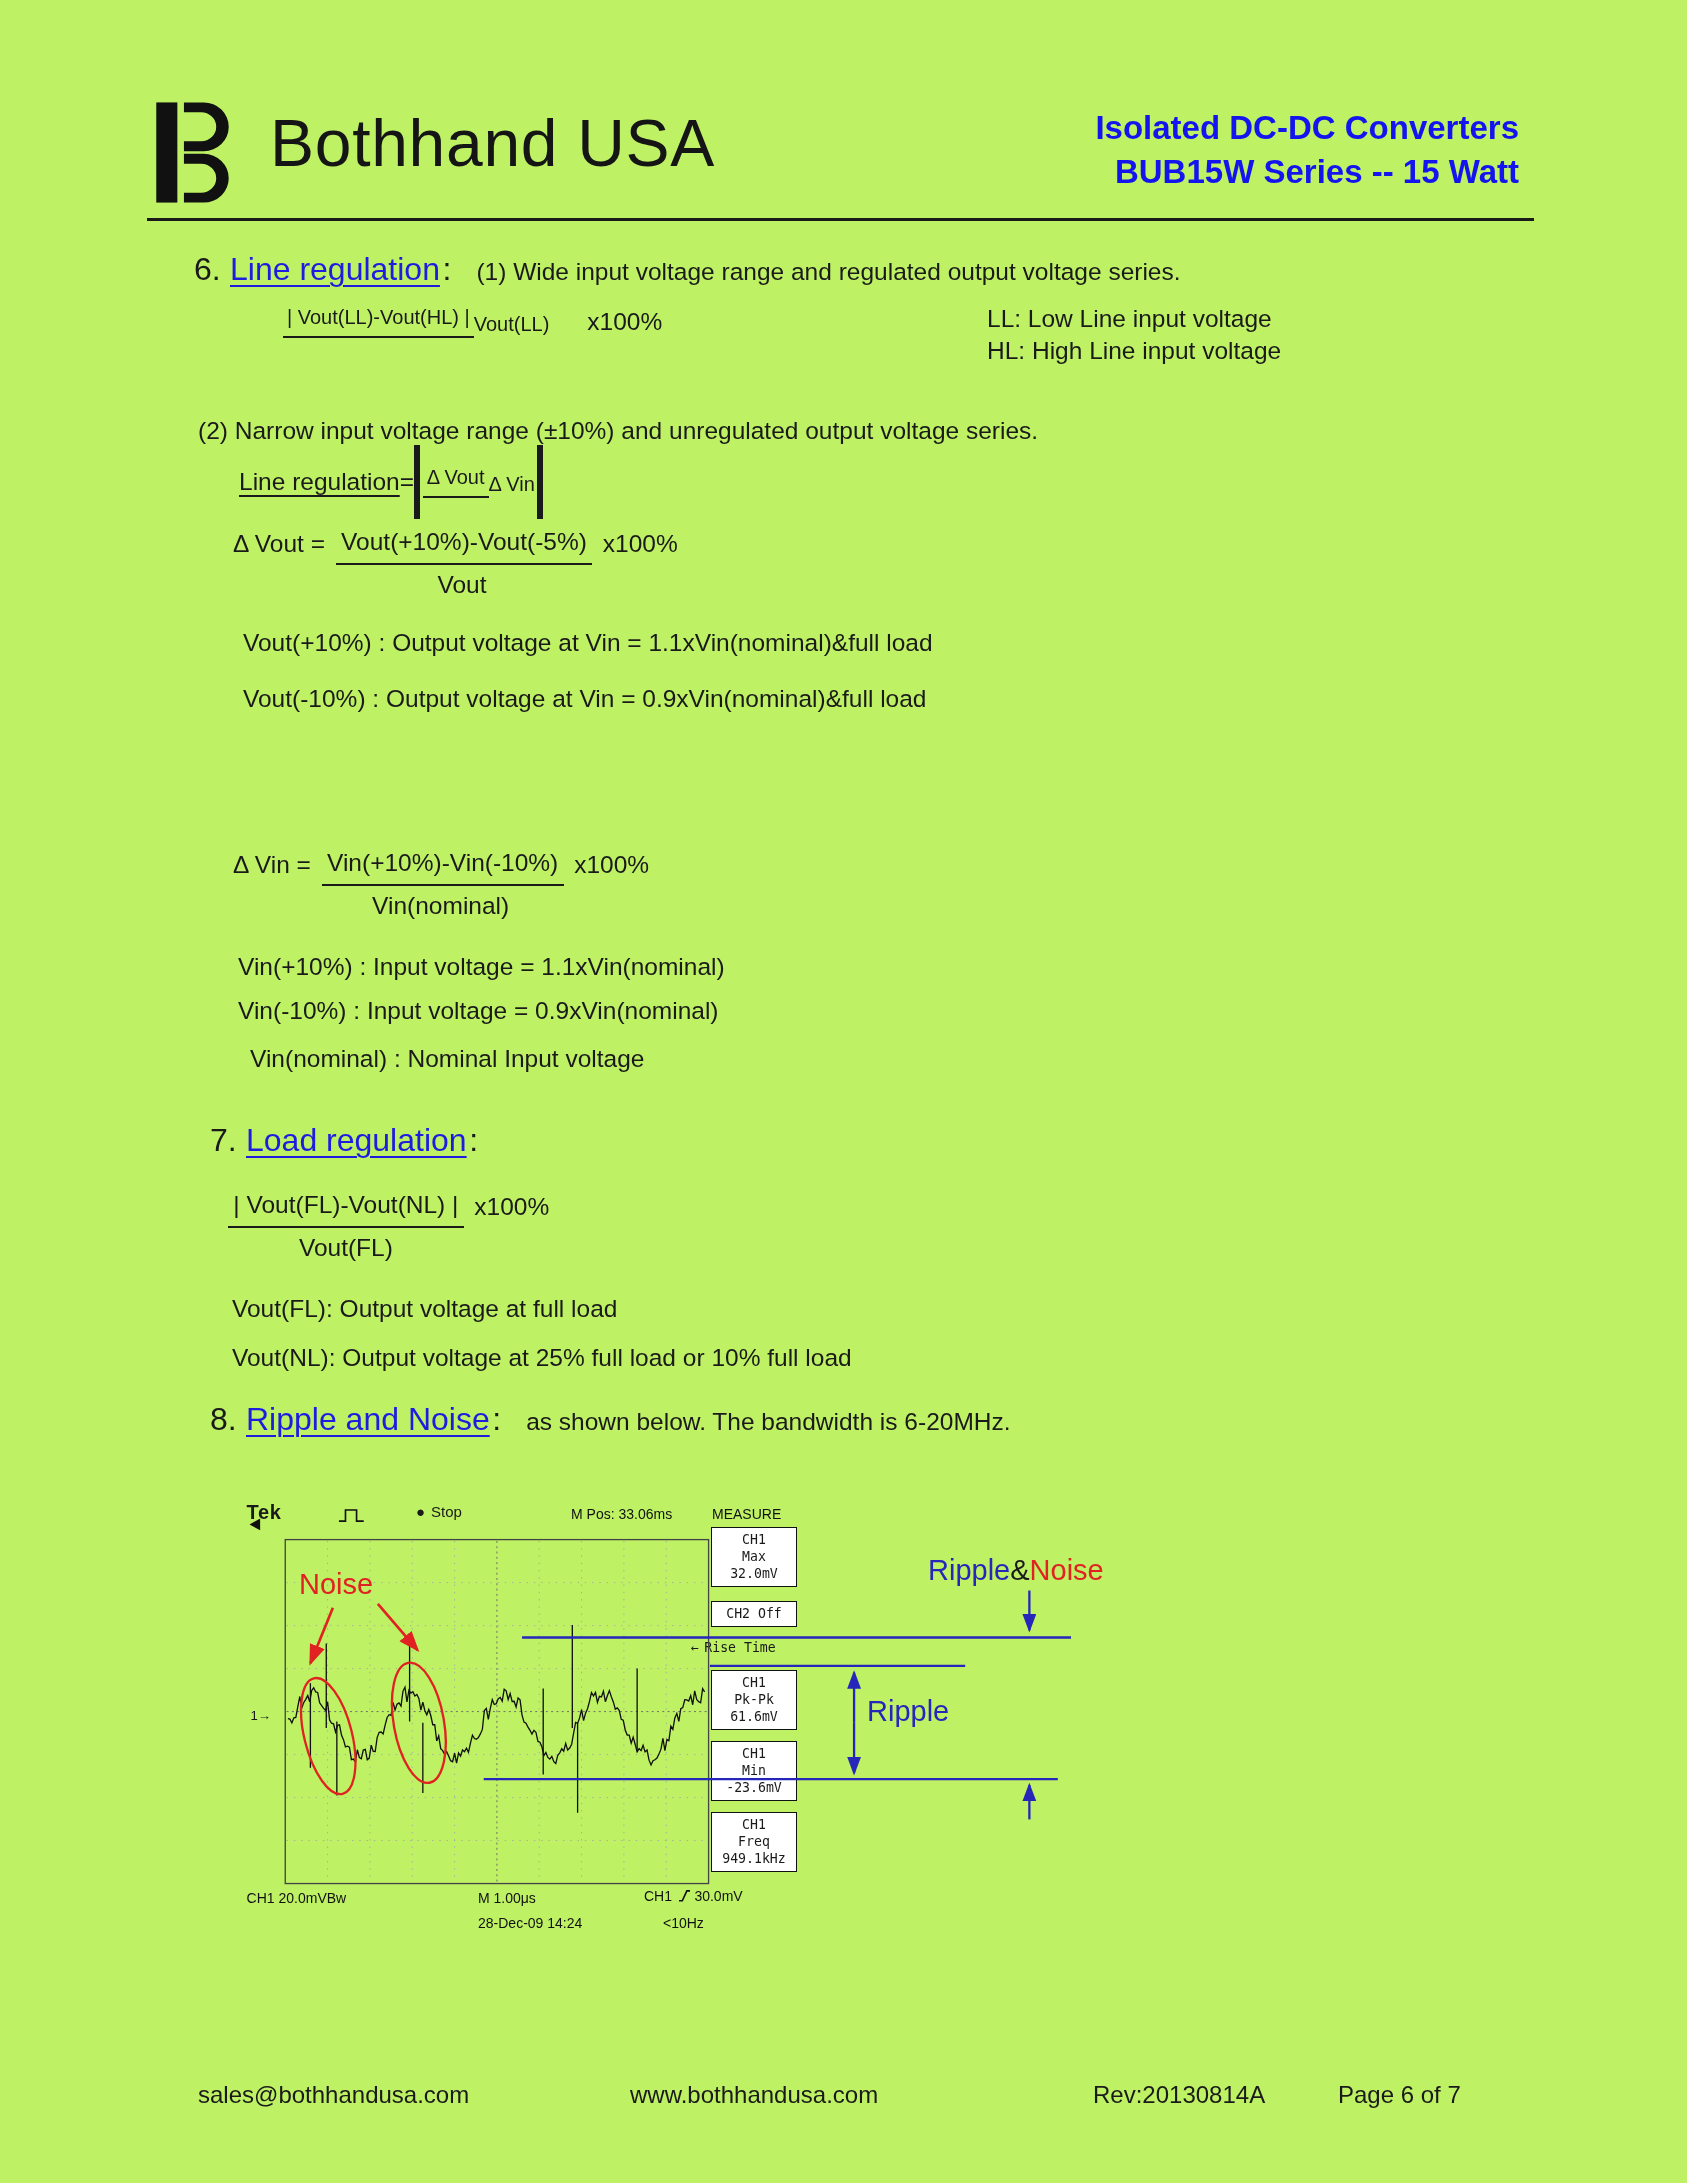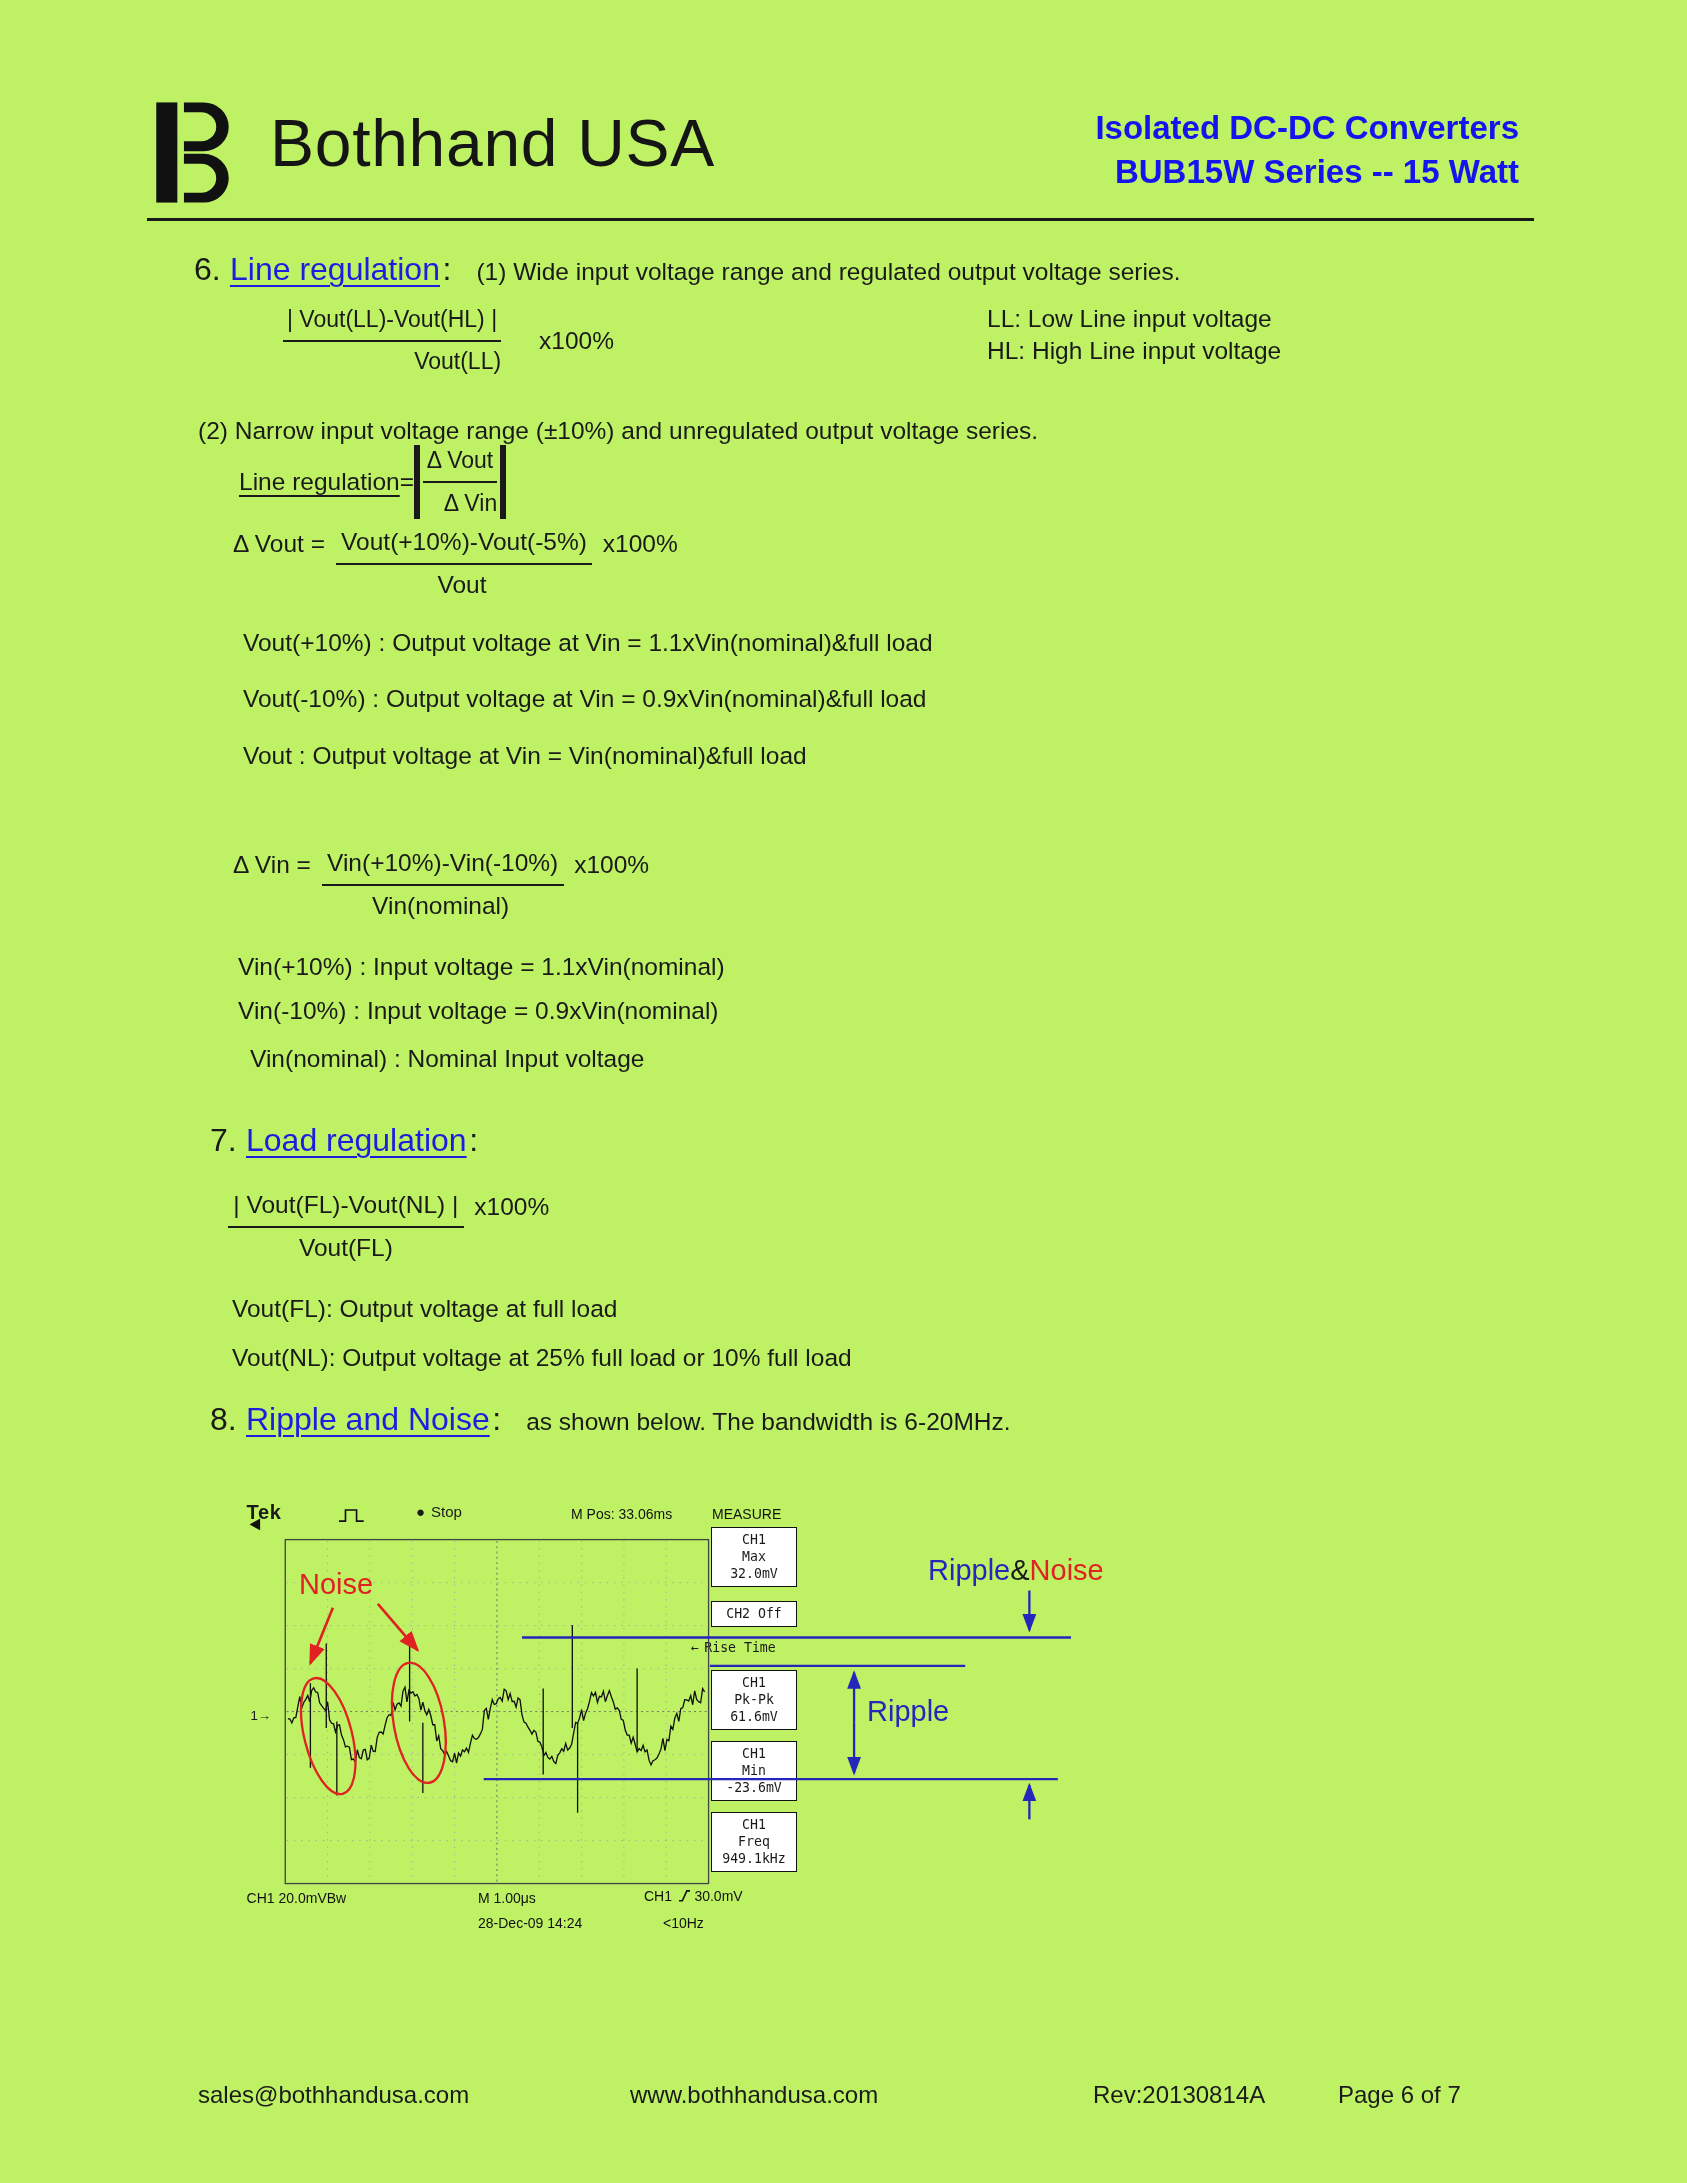--- a/index.html
+++ b/index.html
@@ -14,21 +14,21 @@
   .header-rule{height:2.6px;background:#1a1a1a}
 
   
   .s-heading{display:flex;align-items:baseline;font-size:32px;white-space:nowrap}
   .h-num{margin-right:9.3px}
   .blue-link{color:#1d1de0;text-decoration:underline;text-underline-offset:4.6px;text-decoration-thickness:2px;cursor:pointer}
   .h-colon{margin-left:2.6px}
   .h-intro{font-size:24.5px;margin-left:25px;color:#1a1a1a}
 
   
-  .frac{display:inline-flex;flex-direction:column;align-items:flex-end;font-size:23px}
+  .frac{display:inline-flex;flex-direction:row;align-items:flex-start;font-size:20px}
   .frac .num{border-bottom:2px solid #1a1a1a;padding:0 4px 6.6px}
   .frac .den{padding-top:6.6px}
   .mult{font-size:24.5px}
   .eqgrid{display:grid;grid-template-columns:auto auto auto;font-size:24.5px;align-items:end}
   .eqgrid .eq-pre{padding-bottom:6.6px;white-space:pre}
   .eqgrid .eq-num{border-bottom:2px solid #1a1a1a;padding:0 5.3px 6.6px;margin-left:4px}
   .eqgrid .eq-mult{padding:0 0 6.6px 10.6px}
   .eqgrid .eq-den{text-align:center;padding-top:6.6px}
   .ul{text-decoration:underline;text-underline-offset:4.6px}
   .vbar{display:inline-block;width:6px;height:74px;background:#1a1a1a}
@@ -103,21 +103,20 @@
     <span class="eq-num">Vout(+10%)-Vout(-5%)</span>
     <span class="eq-mult">x100%</span>
     <span></span>
     <span class="eq-den">Vout</span>
     <span></span>
   </div>
 
   <div class="abs" style="left:243px;top:629px">
     <div class="def-line" style="margin-bottom:28.4px">Vout(+10%) : Output voltage at Vin = 1.1xVin(nominal)&amp;full load</div>
     <div class="def-line" style="margin-bottom:28.4px">Vout(-10%) : Output voltage at Vin = 0.9xVin(nominal)&amp;full load</div>
-    <div class="def-line">Vout : Output voltage at Vin = Vin(nominal)&amp;full load</div>
   </div>
 
   <div class="abs eqgrid" style="left:233px;top:849px">
     <span class="eq-pre">Δ Vin = </span>
     <span class="eq-num">Vin(+10%)-Vin(-10%)</span>
     <span class="eq-mult">x100%</span>
     <span></span>
     <span class="eq-den">Vin(nominal)</span>
     <span></span>
   </div>

